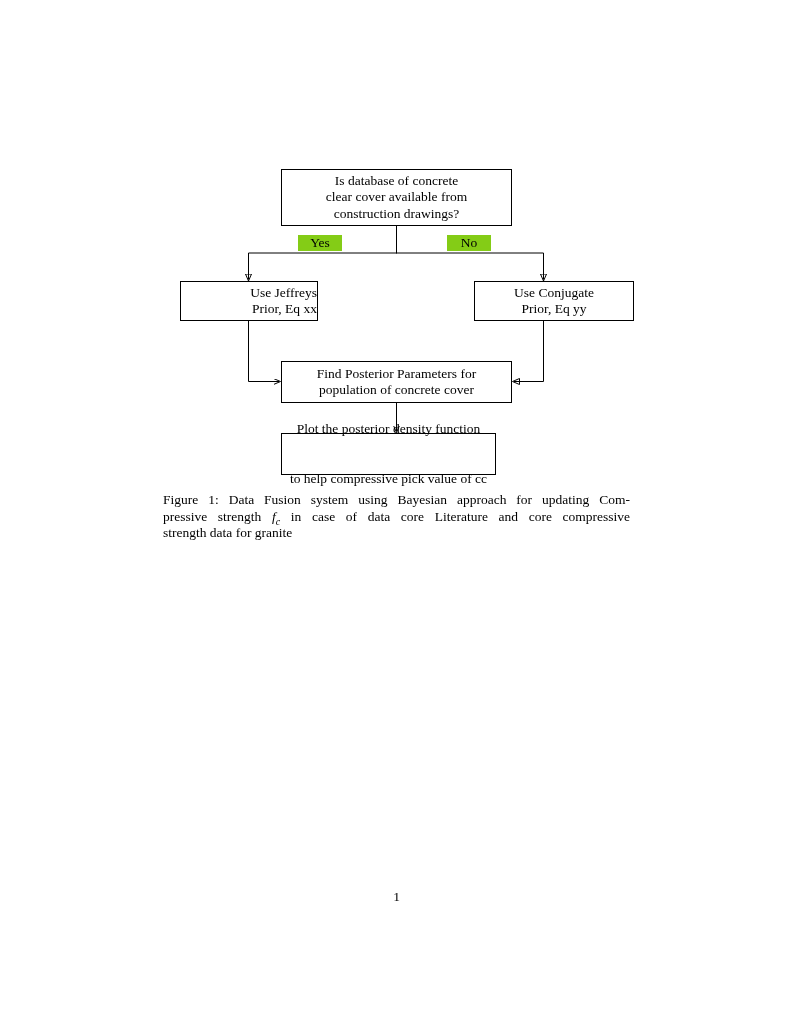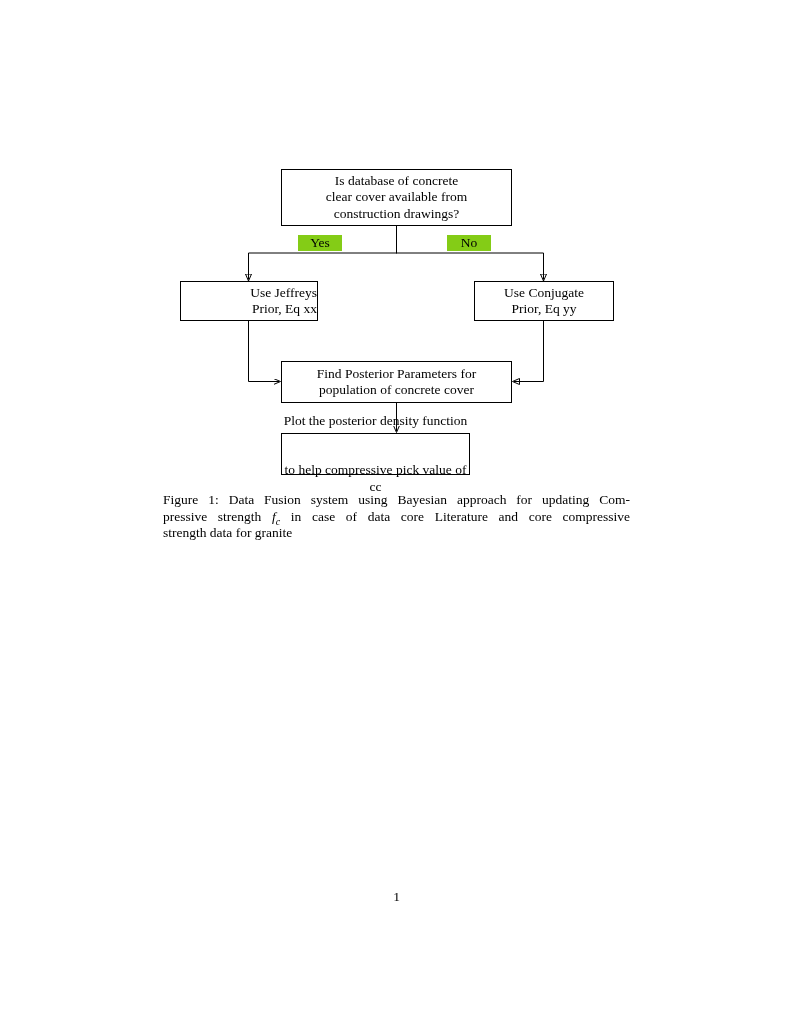--- a/index.html
+++ b/index.html
@@ -35,23 +35,23 @@
     display: flex;
     flex-direction: column;
     justify-content: center;
     align-items: center;
     text-align: center;
     font-size: 13.5px;
     line-height: 16.5px;
   }
   .node-question  { left: 281px; top: 169px; width: 231px; height: 57px; }
   .node-jeffreys  { left: 180px; top: 281px; width: 138px; height: 40px; align-items: flex-end; }
-  .node-conjugate { left: 474px; top: 281px; width: 140px; height: 40px; }
+  .node-conjugate { left: 474px; top: 281px; width: 160px; height: 40px; }
   .node-posterior { left: 281px; top: 361px; width: 231px; height: 42px; }
-  .node-plot      { left: 281px; top: 433px; width: 189px; height: 42px; gap: 33px; }
+  .node-plot      { left: 281px; top: 433px; width: 215px; height: 42px; gap: 33px; }
   .branch-label {
     position: absolute;
     top: 235px;
     width: 44px;
     text-align: center;
     font-size: 13.5px;
     line-height: 16px;
     background: #84cc16;
   }
   .branch-label-yes { left: 298px; }

